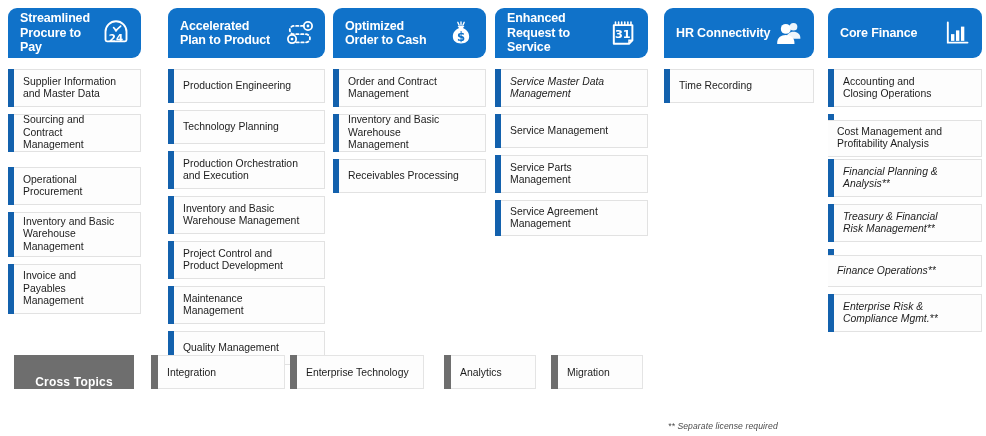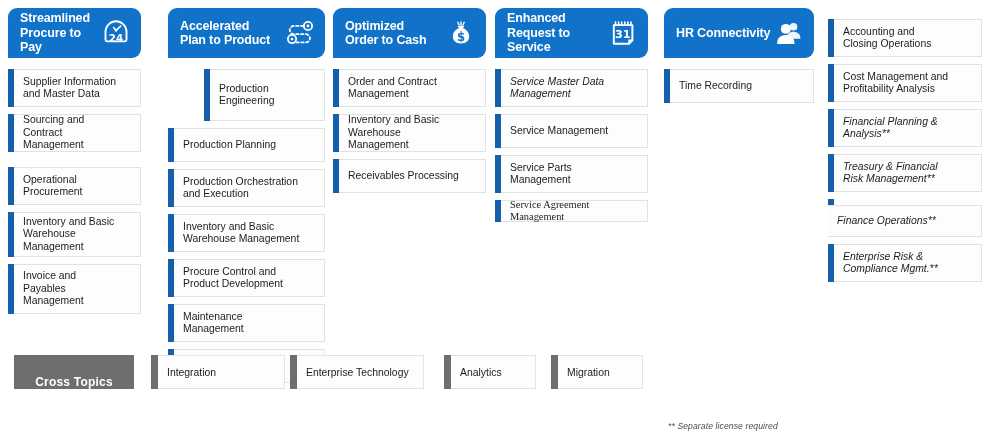--- a/index.html
+++ b/index.html
@@ -170,50 +170,50 @@
             <svg viewBox="0 0 32 32" width="30" height="30">
       <circle cx="24.5" cy="8.5" r="4.4" fill="none" stroke="#ffffff" stroke-width="1.9"></circle>
       <circle cx="24.5" cy="8.5" r="1.5" fill="#ffffff"></circle>
       <circle cx="7.5" cy="22.5" r="4.4" fill="none" stroke="#ffffff" stroke-width="1.9"></circle>
       <circle cx="7.5" cy="22.5" r="1.5" fill="#ffffff"></circle>
       <path d="M19.6 8.5 H9.5 A4.4 4.4 0 0 0 9.5 17.3 H22.2 A4.4 4.4 0 0 1 22.2 26.1 H12.3" fill="none" stroke="#ffffff" stroke-width="1.9" stroke-linecap="round" stroke-dasharray="2.6 2.6"></path>
     </svg>
           </div>
         </div>
         <div class="items">
-          <div class="item" style="height: 52px; margin-left: 36px;">
+          <div class="item" style="height: 34px;">
             <div class="item-bar"></div>
             <div class="item-box">
               <span class="item-label">Production Engineering</span>
             </div>
           </div>
           <div class="item" style="height: 34px;">
             <div class="item-bar"></div>
             <div class="item-box">
-              <span class="item-label">Production Planning</span>
+              <span class="item-label">Technology Planning</span>
             </div>
           </div>
           <div class="item" style="height: 38px;">
             <div class="item-bar"></div>
             <div class="item-box">
               <span class="item-label">Production Orchestration
 and Execution</span>
             </div>
           </div>
           <div class="item" style="height: 38px;">
             <div class="item-bar"></div>
             <div class="item-box">
               <span class="item-label">Inventory and Basic
 Warehouse Management</span>
             </div>
           </div>
           <div class="item" style="height: 38px;">
             <div class="item-bar"></div>
             <div class="item-box">
-              <span class="item-label">Procure Control and
+              <span class="item-label">Project Control and
 Product Development</span>
             </div>
           </div>
           <div class="item" style="height: 38px;">
             <div class="item-bar"></div>
             <div class="item-box">
               <span class="item-label">Maintenance
 Management</span>
             </div>
           </div>
@@ -288,21 +288,21 @@
               <span class="item-label">Service Management</span>
             </div>
           </div>
           <div class="item" style="height: 38px;">
             <div class="item-bar"></div>
             <div class="item-box">
               <span class="item-label">Service Parts
 Management</span>
             </div>
           </div>
-          <div class="item" style="height: 22px; font-family: Liberation Serif, serif;">
+          <div class="item" style="height: 36px;">
             <div class="item-bar"></div>
             <div class="item-box">
               <span class="item-label">Service Agreement
 Management</span>
             </div>
           </div>
         </div>
       </div>
       <div class="column" style="left: 664px; width: 150px;">
         <div class="col-header">
@@ -319,29 +319,40 @@
         <div class="items">
           <div class="item" style="height: 34px;">
             <div class="item-bar"></div>
             <div class="item-box">
               <span class="item-label">Time Recording</span>
             </div>
           </div>
         </div>
       </div>
       <div class="column" style="left: 828px; width: 154px;">
+        <div class="col-header">
+          <div class="col-title">Core Finance</div>
+          <div class="col-icon">
+            <svg viewBox="0 0 32 32" width="30" height="30">
+      <path d="M6.2 4.8 v21.4 h21" fill="none" stroke="#ffffff" stroke-width="2" stroke-linecap="round"></path>
+      <rect x="9.6" y="17.2" width="3.6" height="7.2" fill="#ffffff"></rect>
+      <rect x="14.9" y="13.2" width="3.6" height="11.2" fill="#ffffff"></rect>
+      <rect x="20.2" y="9.2" width="3.6" height="15.2" fill="#ffffff"></rect>
+    </svg>
+          </div>
+        </div>
         <div class="items">
           <div class="item" style="height: 38px;">
             <div class="item-bar"></div>
             <div class="item-box">
               <span class="item-label">Accounting and
 Closing Operations</span>
             </div>
           </div>
-          <div class="item" style="height: 38px;">
+          <div class="item" style="height: 38px; flex-direction: column;">
             <div class="item-bar"></div>
             <div class="item-box">
               <span class="item-label">Cost Management and
 Profitability Analysis</span>
             </div>
           </div>
           <div class="item" style="height: 38px;">
             <div class="item-bar"></div>
             <div class="item-box">
               <span class="item-label ital">Financial Planning &amp;

